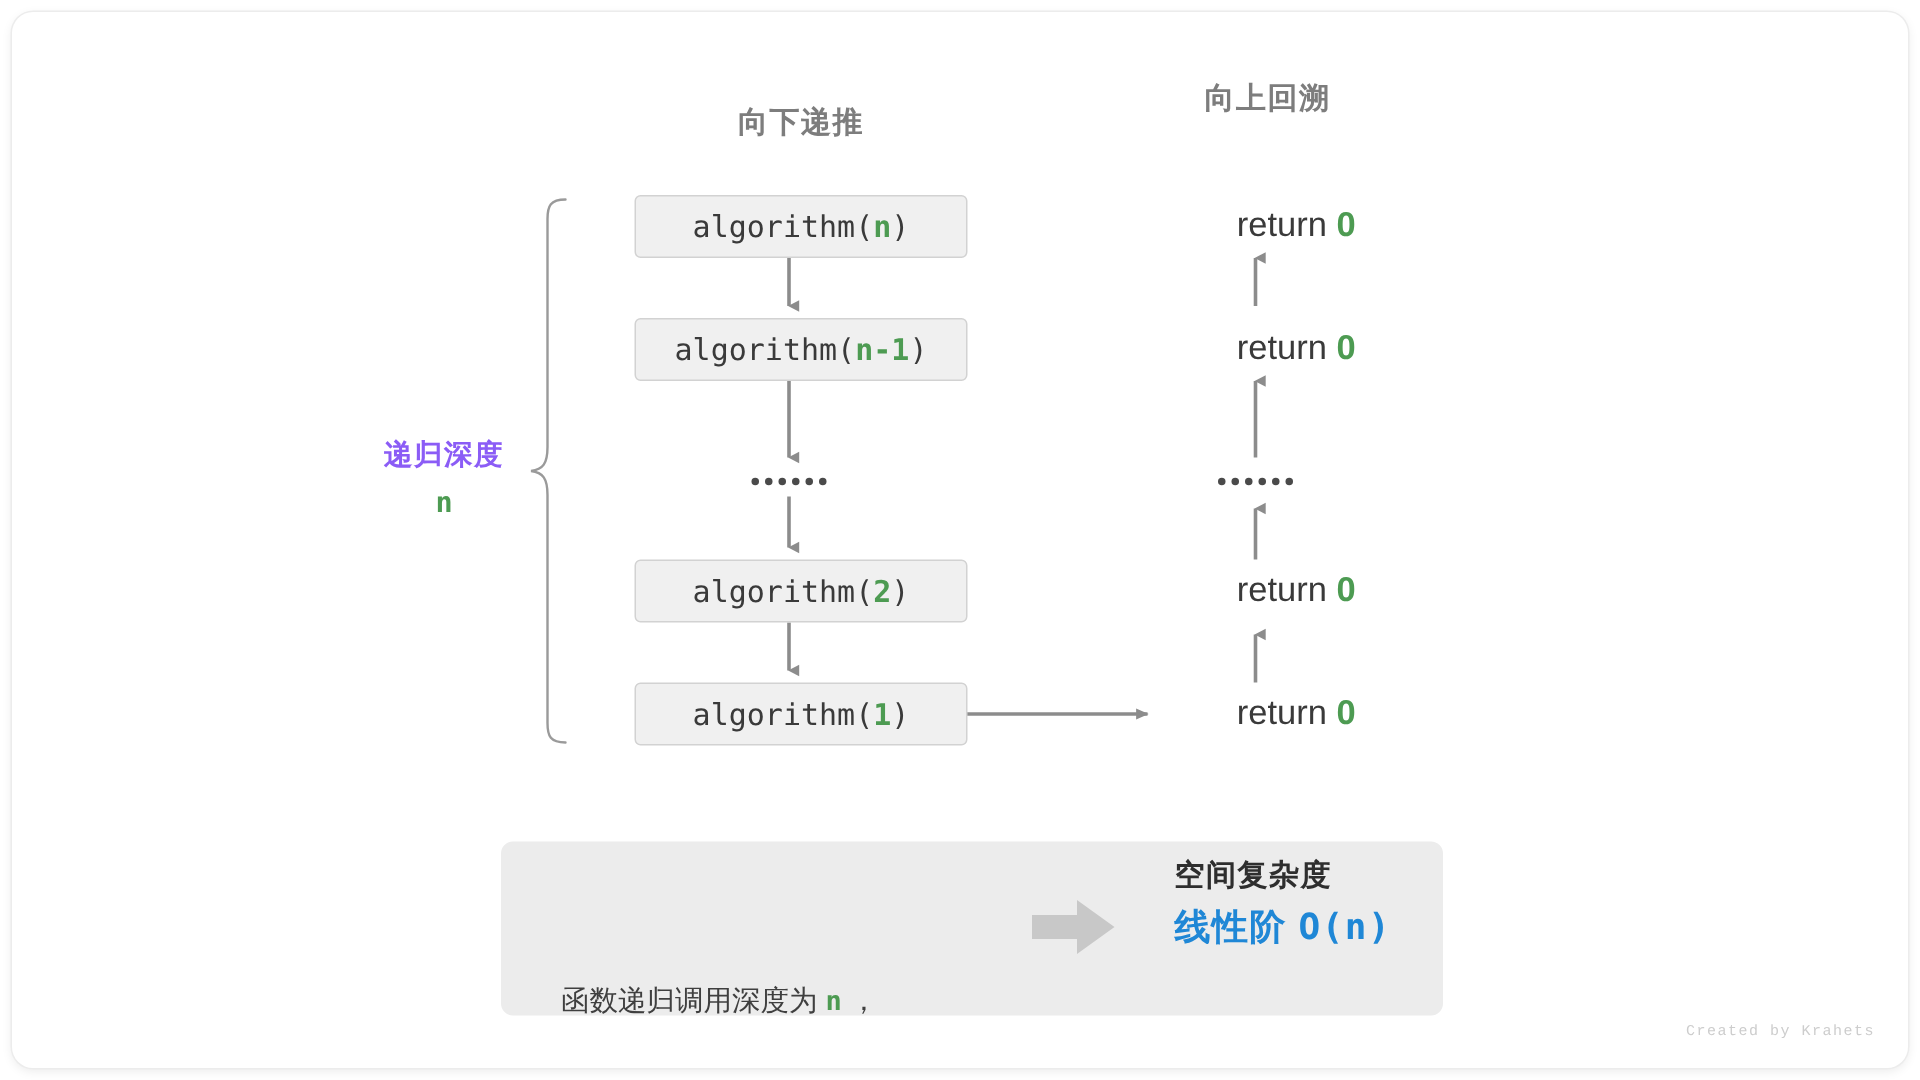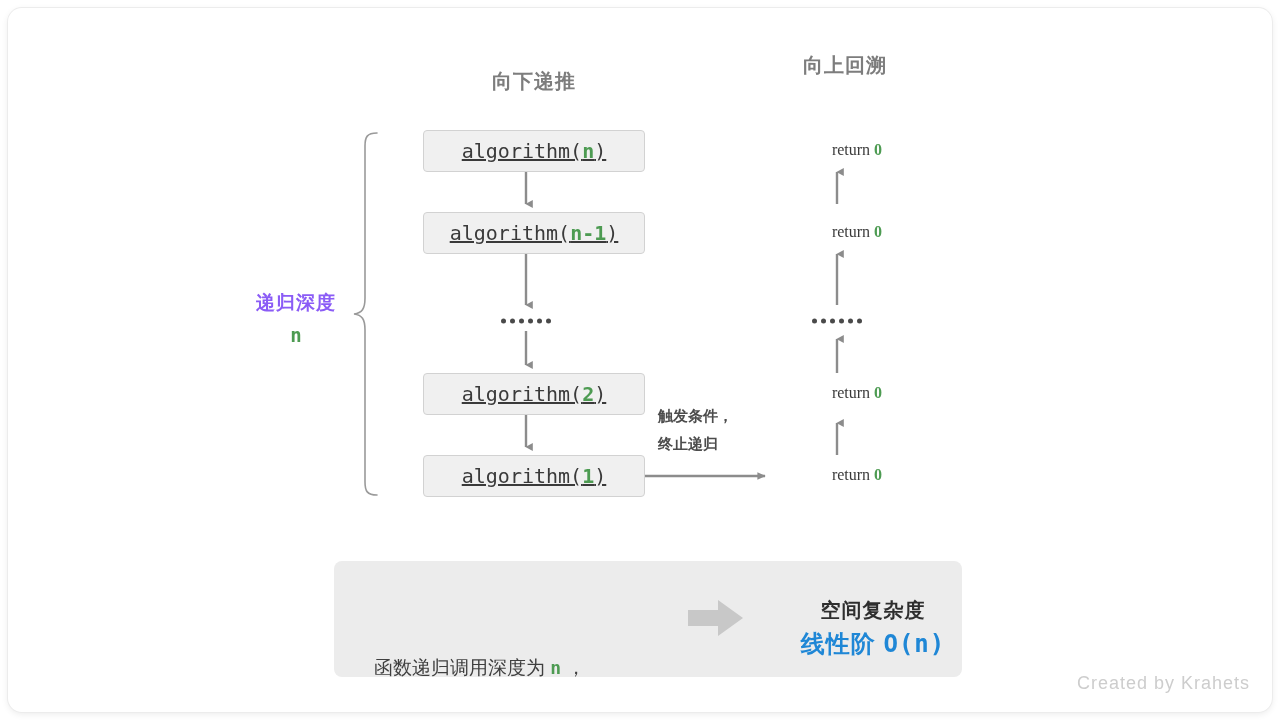--- a/index.html
+++ b/index.html
@@ -56,34 +56,33 @@
     background: #f0f0f0;
     border: 1px solid #d2d2d2;
     border-radius: 4px;
     display: flex;
     align-items: center;
     justify-content: center;
     font-family: "DejaVu Sans Mono", "Liberation Mono", monospace;
     font-size: 20px;
     color: #3a3a3a;
     white-space: pre;
-    text-decoration: underline;
   }
   .call-box .arg {
     color: #4d9b52;
     font-weight: bold;
   }
 
   
   .ret-label {
     position: absolute;
     left: 837px;
     transform: translate(-50%, -50%);
-    font-family: Liberation Serif, serif;
-    font-size: 16px;
+    font-family: Liberation Sans, sans-serif;
+    font-size: 23px;
     color: #3a3a3a;
     white-space: pre;
   }
   .ret-label .val {
     color: #4d9b52;
     font-weight: bold;
   }
 
   
   #wires { position: absolute; left: 0; top: 0; width: 1264px; height: 704px; pointer-events: none; }
@@ -166,23 +165,23 @@
   #fat-arrow {
     position: absolute;
     left: 354px;
     top: 38px;
     width: 56px;
     height: 38px;
   }
   #summary-right {
     position: absolute;
     left: 449px;
-    top: 32px;
+    top: 6px;
     width: 180px;
-    text-align: center;
+    text-align: left;
   }
   #summary-right .title {
     font-size: 20px;
     font-weight: bold;
     color: #2e2e2e;
     letter-spacing: 1px;
     line-height: 34px;
     white-space: nowrap;
   }
   #summary-right .value {
@@ -195,22 +194,22 @@
   }
   #summary-right .value .mono {
     font-family: "DejaVu Sans Mono", "Liberation Mono", monospace;
   }
 
   
   #credit {
     position: absolute;
     right: 22px;
     bottom: 18px;
-    font-family: Liberation Sans, sans-serif;
-    font-size: 18px;
+    font-family: Liberation Mono, monospace;
+    font-size: 10px;
     color: #cdcdcd;
     letter-spacing: 1px;
     white-space: nowrap;
   }
 </style>
 </head>
 <body>
 
 <div id="canvas">
   <div id="frame">
@@ -300,24 +299,20 @@
 
     <div class="dots" style="left:829px; top:313px">
       <i></i>
         <i></i>
         <i></i>
         <i></i>
         <i></i>
         <i></i>
     </div>
 
-    <div id="trigger-note">
-      <div>触发条件，</div>
-      <div>终止递归</div>
-    </div>
 
     <div id="summary">
 
       <div id="summary-left">
         <div><span>函数递归调用深度为 </span><span class="n">n</span><span> ，</span></div>
         
       </div>
 
       <svg id="fat-arrow" viewBox="0 0 56 38">
         <path d="M0,11 L30,11 L30,1 L55,19 L30,37 L30,27 L0,27 Z" fill="#c8c8c8"></path>

